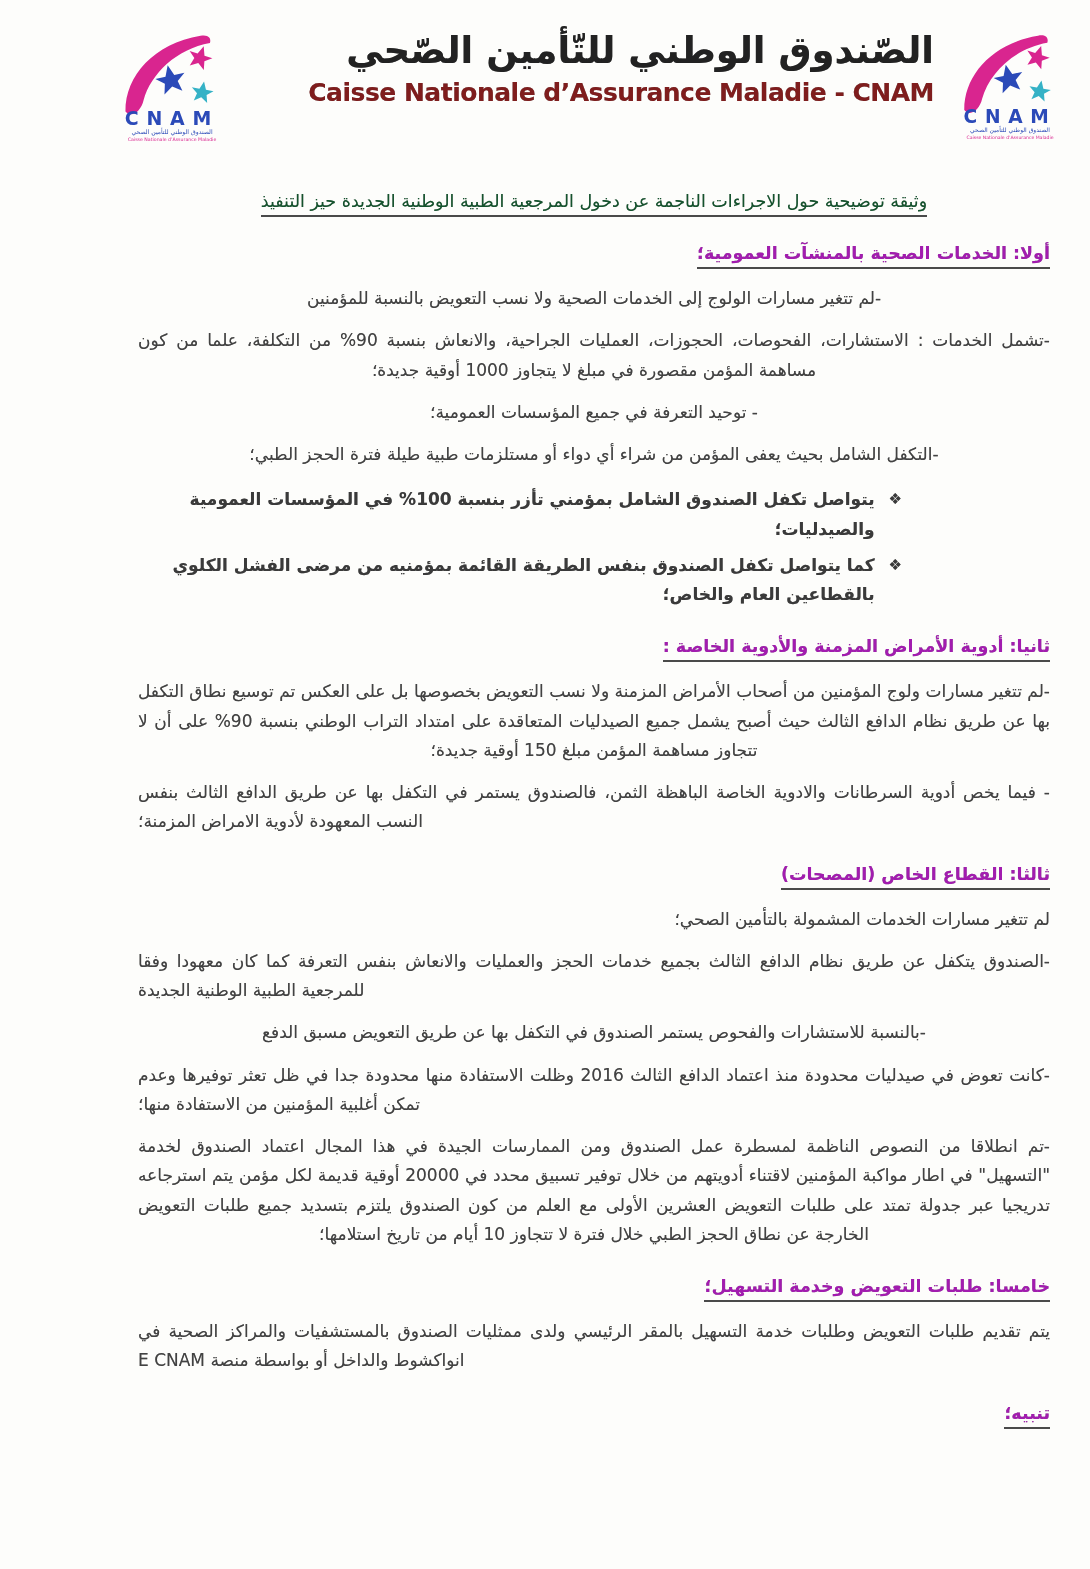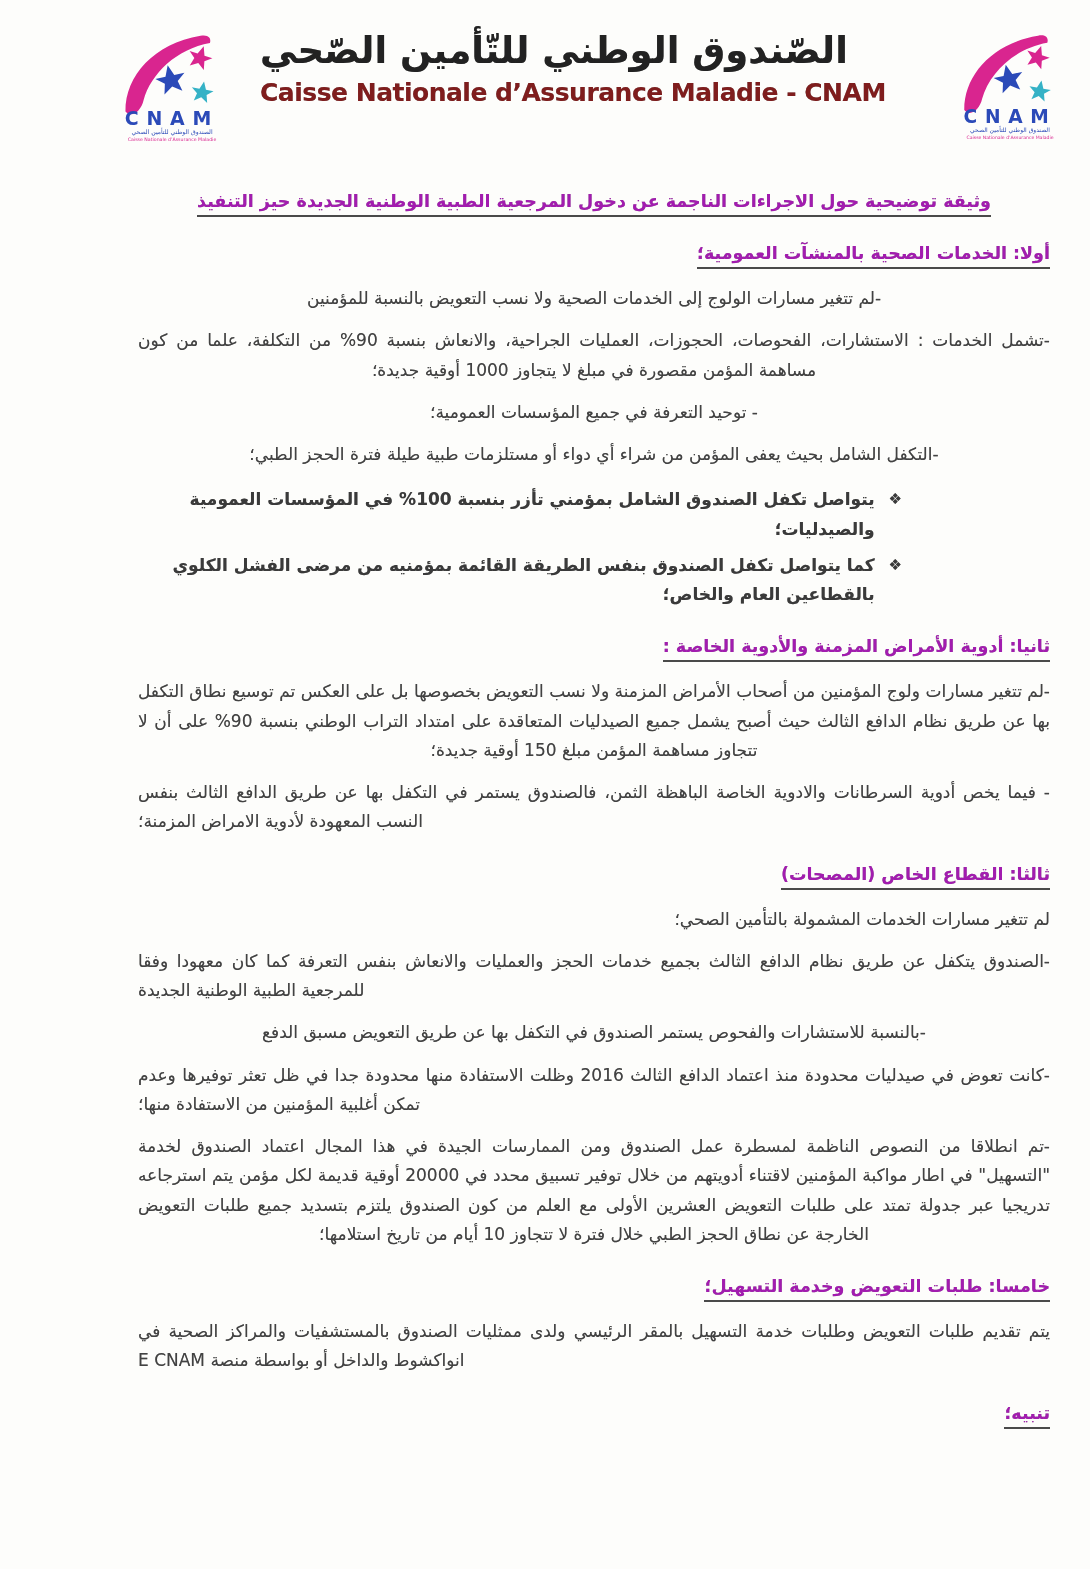--- a/index.html
+++ b/index.html
@@ -9,37 +9,37 @@
     color:#3c3c3c;position:relative;box-sizing:border-box;
   }
   
   .letterhead{
     display:flex;align-items:flex-start;justify-content:space-between;
     padding:26px 10px 0 84px;height:142px;box-sizing:border-box;
   }
   .logo{flex:0 0 auto;}
   .logo-left{width:176px;height:118px;}
   .logo-right{width:140px;height:116px;margin-left:6px;}
-  .head-center{flex:1 1 auto;text-align:left;padding-top:2px;}
+  .head-center{flex:1 1 auto;text-align:right;padding-top:2px;}
   .ar-title{
     font-size:37px;font-weight:bold;color:#222;direction:rtl;
     letter-spacing:0;line-height:1.25;text-shadow:0 0 .5px rgba(40,40,40,.55);
   }
   .fr-title{
     font-size:25px;font-weight:bold;color:#7f1d1d;margin-top:4px;
     letter-spacing:-.5px;text-shadow:0 0 .4px rgba(40,40,40,.5);
   }
   
   .doc{
     direction:rtl;padding:0 40px 0 138px;
     font-size:17px;line-height:1.72;color:#424242;
     text-shadow:0 0 .55px rgba(70,70,70,.5);
   }
   .doc-title{
-    text-align:center;font-size:17.5px;font-weight:bold;color:#a21caf;
+    text-align:center;font-size:17.5px;font-weight:normal;color:#14532d;
     margin:44px 0 0 0;
   }
   .doc-title .u, h3 .u{
     border-bottom:2px solid #4a4a4a;padding-bottom:4px;
   }
   h3{
     font-size:17.5px;font-weight:bold;color:#a21caf;text-align:right;
     margin:22px 0 16px 0;
   }
   .para{margin:13px 0;}

